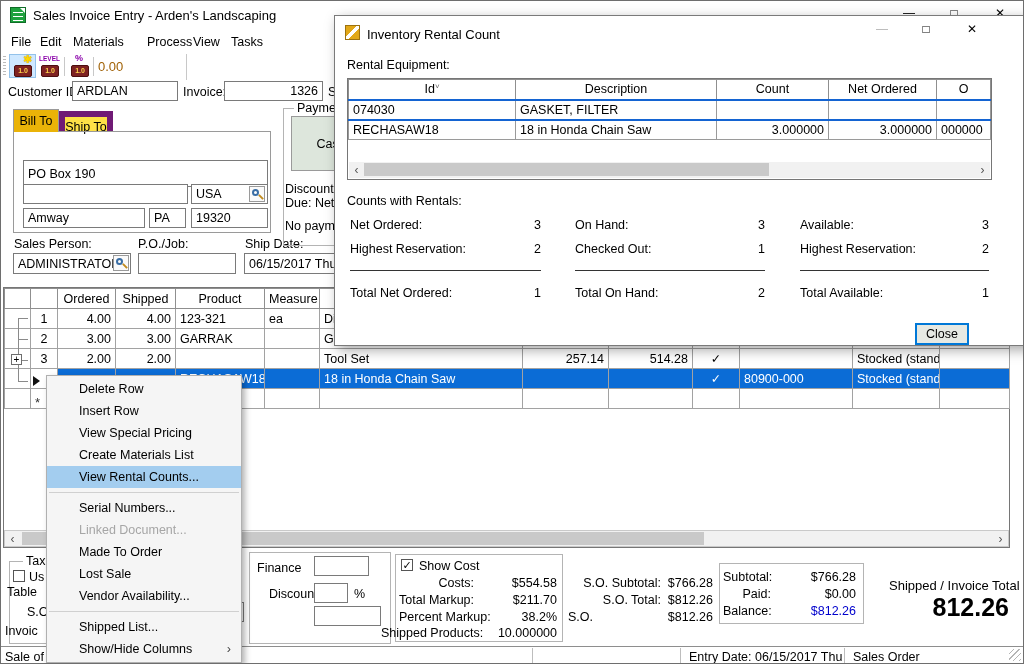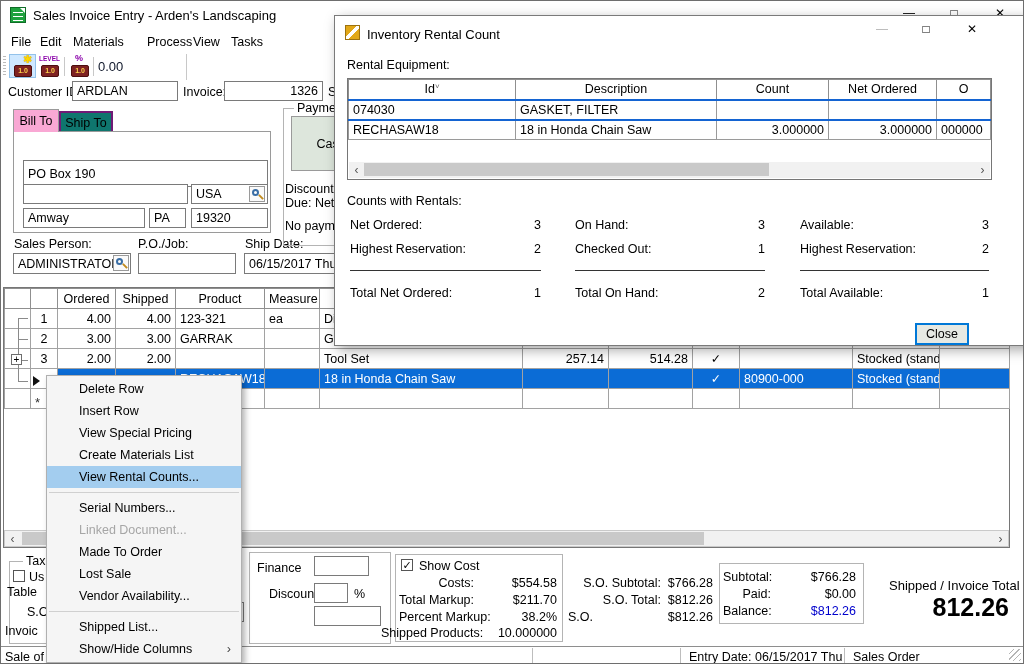--- a/index.html
+++ b/index.html
@@ -14,22 +14,22 @@
   .legend{position:absolute;background:#fff;padding:0 3px;white-space:nowrap}
   .winbtn{position:absolute;width:30px;height:22px;display:flex;align-items:center;justify-content:center;font-size:12px}
   
   .tbbtn{position:absolute;height:24px;box-sizing:border-box}
   .tbbtn.sel{background:#cfe8ff;border:1px solid #93c2ea}
   .ptag{position:absolute;width:16px;height:10px;background:#7e2222;border:1px solid #4d0f0f;border-radius:2px;
         color:#ffd34d;font-size:7px;font-weight:bold;line-height:9px;text-align:center}
   .vsep{position:absolute;width:1px;background:#c8c8c8}
   
   .tab{position:absolute;box-sizing:border-box;text-align:center;font-size:12.5px}
-  .tab.on{background:#f9a8d4;border:1px solid #9a9a9a;border-bottom:none;z-index:2}
-  .tab.off{background:#0f766e;border:2px solid #701a75;border-bottom:1px solid #9a9a9a}
+  .tab.on{background:#eab308;border:1px solid #9a9a9a;border-bottom:none;z-index:2}
+  .tab.off{background:#fde047;border:6px solid #701a75;border-bottom:1px solid #9a9a9a}
   
   #grid-box{position:absolute;left:2px;top:286px;width:1007px;height:261px;border:1px solid #767676;box-sizing:border-box;background:#fff}
   table.grid{border-collapse:collapse;table-layout:fixed;width:1005px}
   table.grid td{border:1px solid #a2a2a2;height:20px;padding:0 4px;font-size:12.5px;white-space:nowrap;overflow:hidden;box-sizing:border-box}
   table.grid tr.ghead td{text-align:center;border:1px solid #8f8f8f}
   td.r{text-align:right;padding-right:8px}
   td.c{text-align:center}
   tr.selrow td.sel{background:#0b6cd6;color:#fff}
   .scrollbar{position:absolute;background:#f1f1f1;border:1px solid #c9c9c9;box-sizing:border-box}
   .sb-arrow{position:absolute;top:0;width:15px;height:100%;display:flex;align-items:center;justify-content:center;color:#555;font-size:12px;background:#f1f1f1}
@@ -99,21 +99,21 @@
   <div class="tbbtn" style="left:37px;top:53px;width:24px">
     <span class="lbl" style="left:1px;top:1px;color:#8a00aa;font-size:6.5px;font-weight:bold">LEVEL</span>
     <span class="ptag" style="left:3px;top:11px">1.0</span>
   </div>
   <div class="vsep" style="left:63px;top:56px;height:19px"></div>
   <div class="tbbtn" style="left:67px;top:53px;width:23px">
     <span class="lbl" style="left:7px;top:-1px;color:#8a00aa;font-size:9px;font-weight:bold">%</span>
     <span class="ptag" style="left:3px;top:11px">1.0</span>
   </div>
   <div class="vsep" style="left:92px;top:56px;height:19px"></div>
-  <div class="lbl" style="left:97px;top:58px;color:#0f172a;font-size:13px">0.00</div>
+  <div class="lbl" style="left:97px;top:58px;color:#a16207;font-size:13px">0.00</div>
   <div class="vsep" style="left:185px;top:53px;height:26px"></div>
 
   <div class="lbl" style="left:7px;top:84px">Customer ID:</div>
   <div class="input" style="left:71px;top:80px;width:106px;height:20px">ARDLAN</div>
   <div class="lbl" style="left:182px;top:84px">Invoice:</div>
   <div class="input num" style="left:223px;top:80px;width:99px;height:20px">1326</div>
   <div class="lbl" style="left:327px;top:84px">S</div>
 
   <div class="tab on" style="left:12px;top:108px;width:46px;height:23px;line-height:22px">Bill To</div>
   <div class="tab off" style="left:58px;top:110px;width:54px;height:21px;line-height:20px">Ship To</div>

